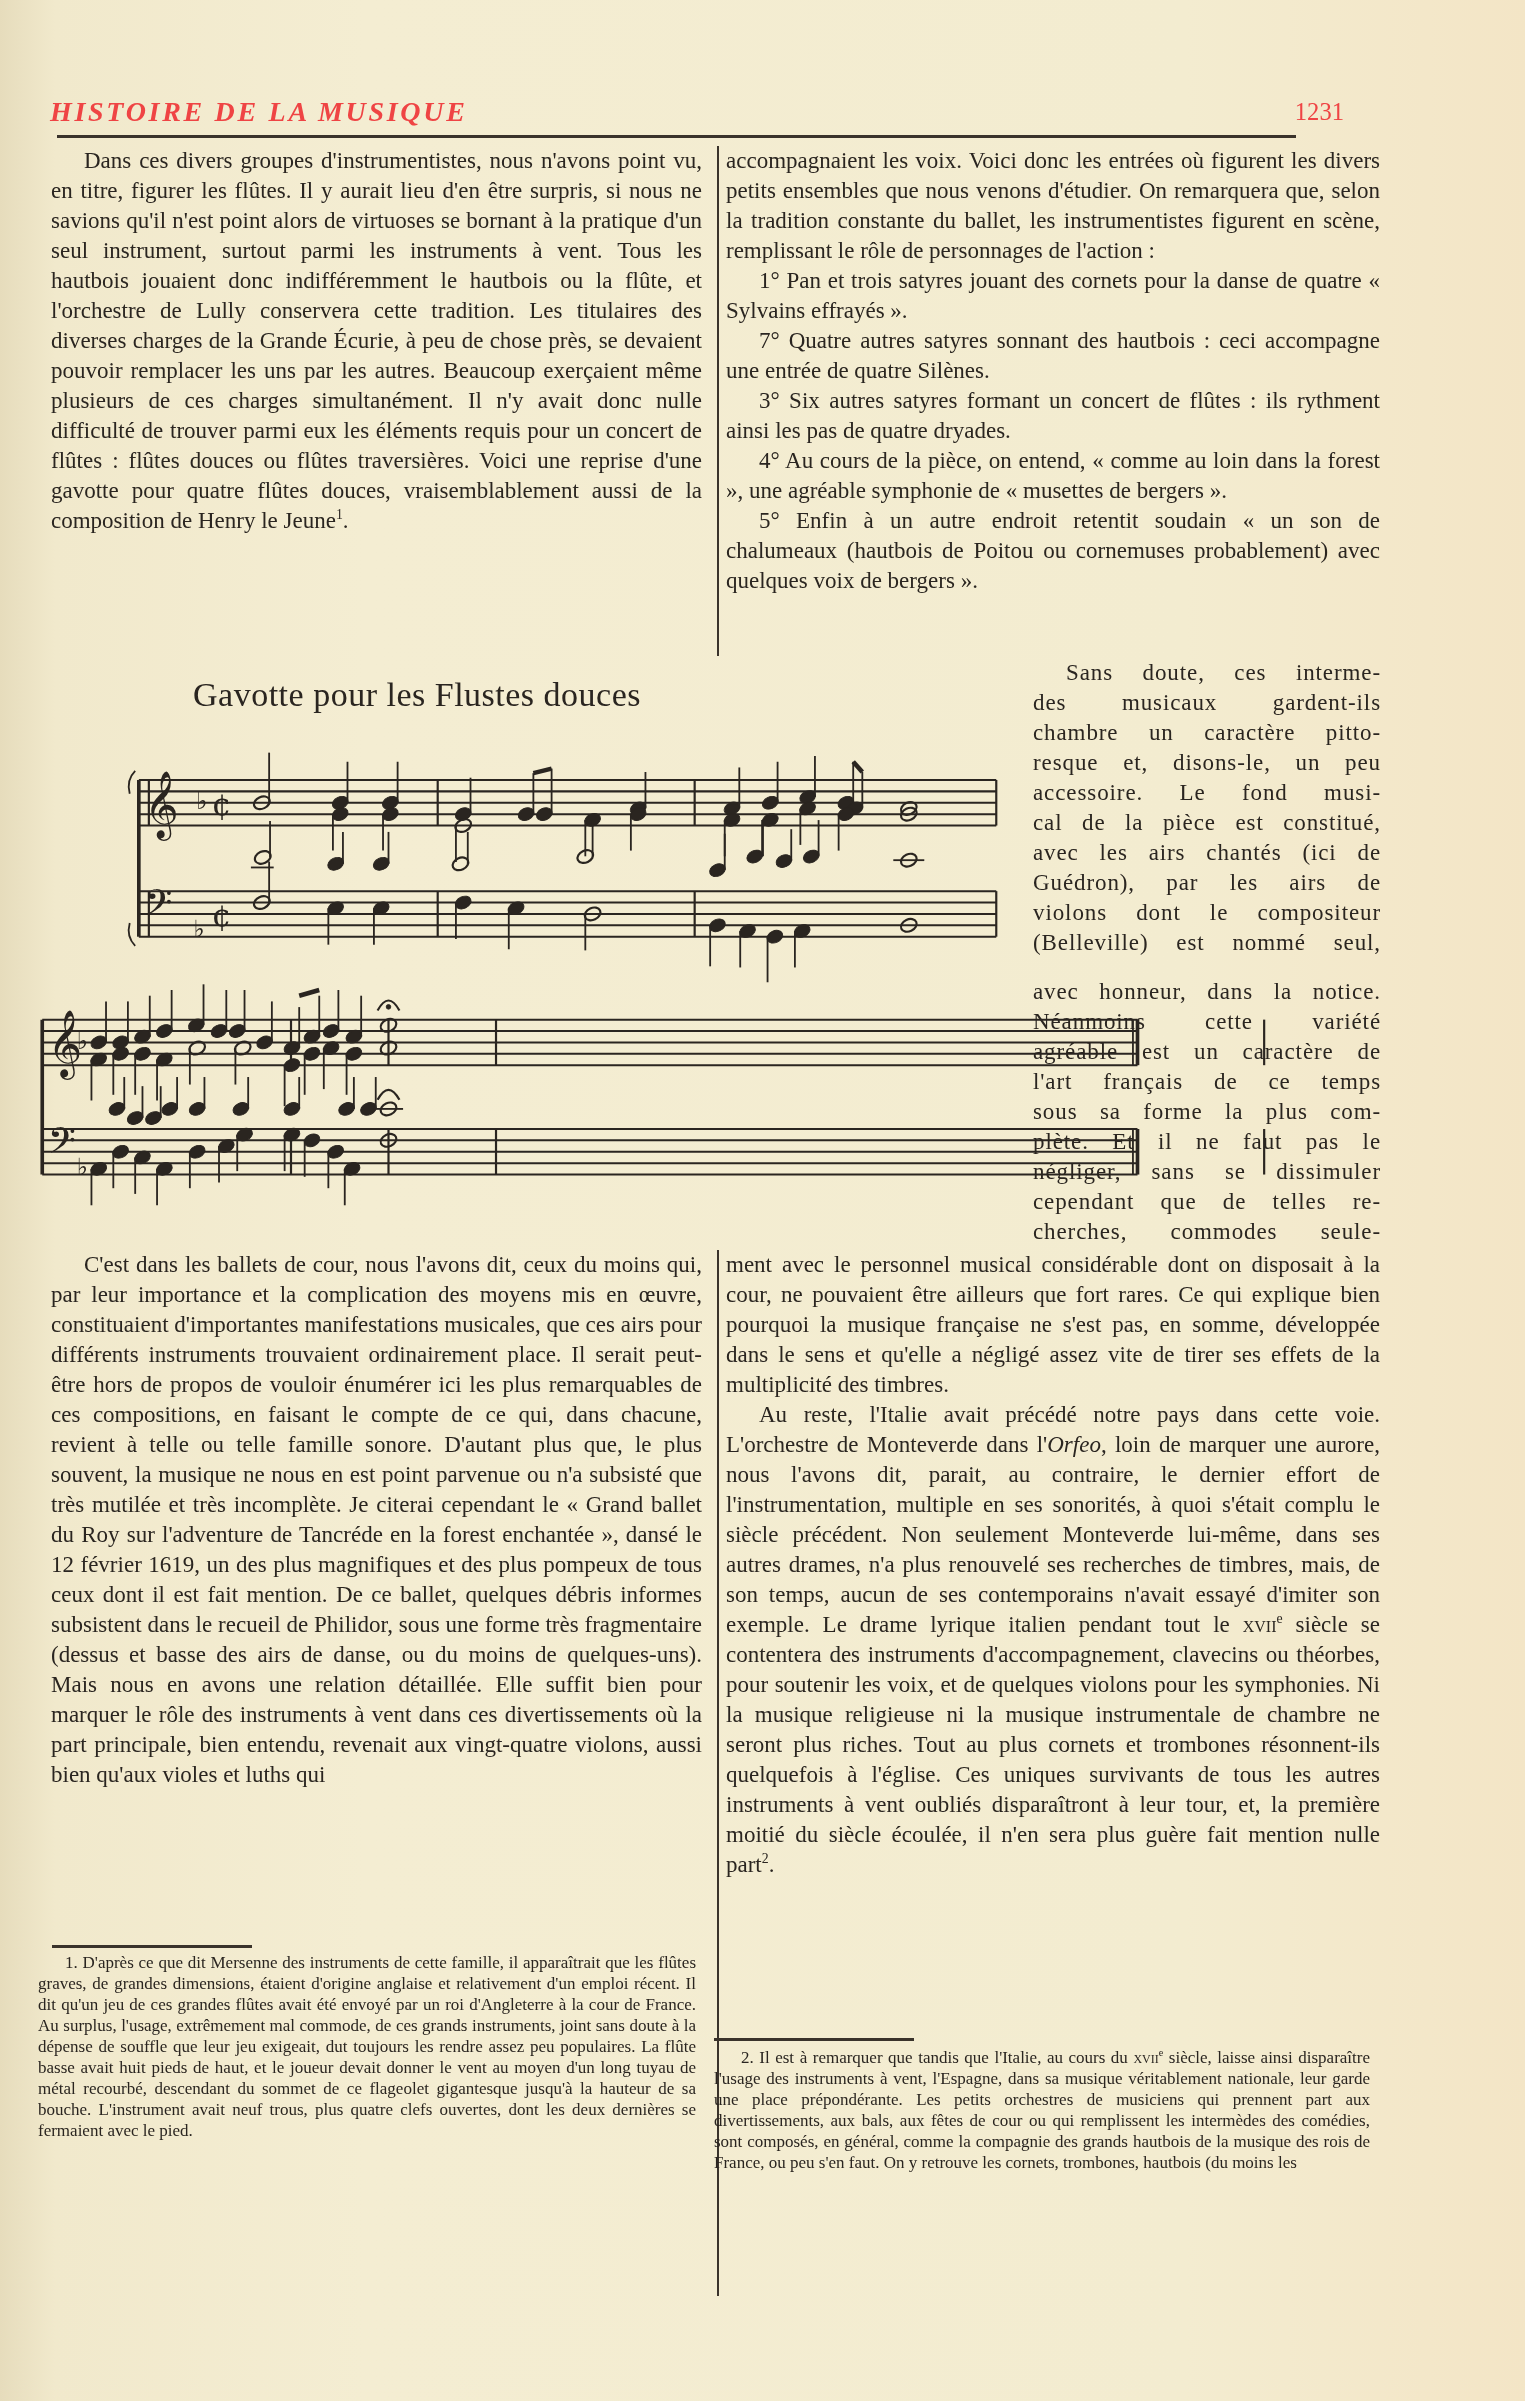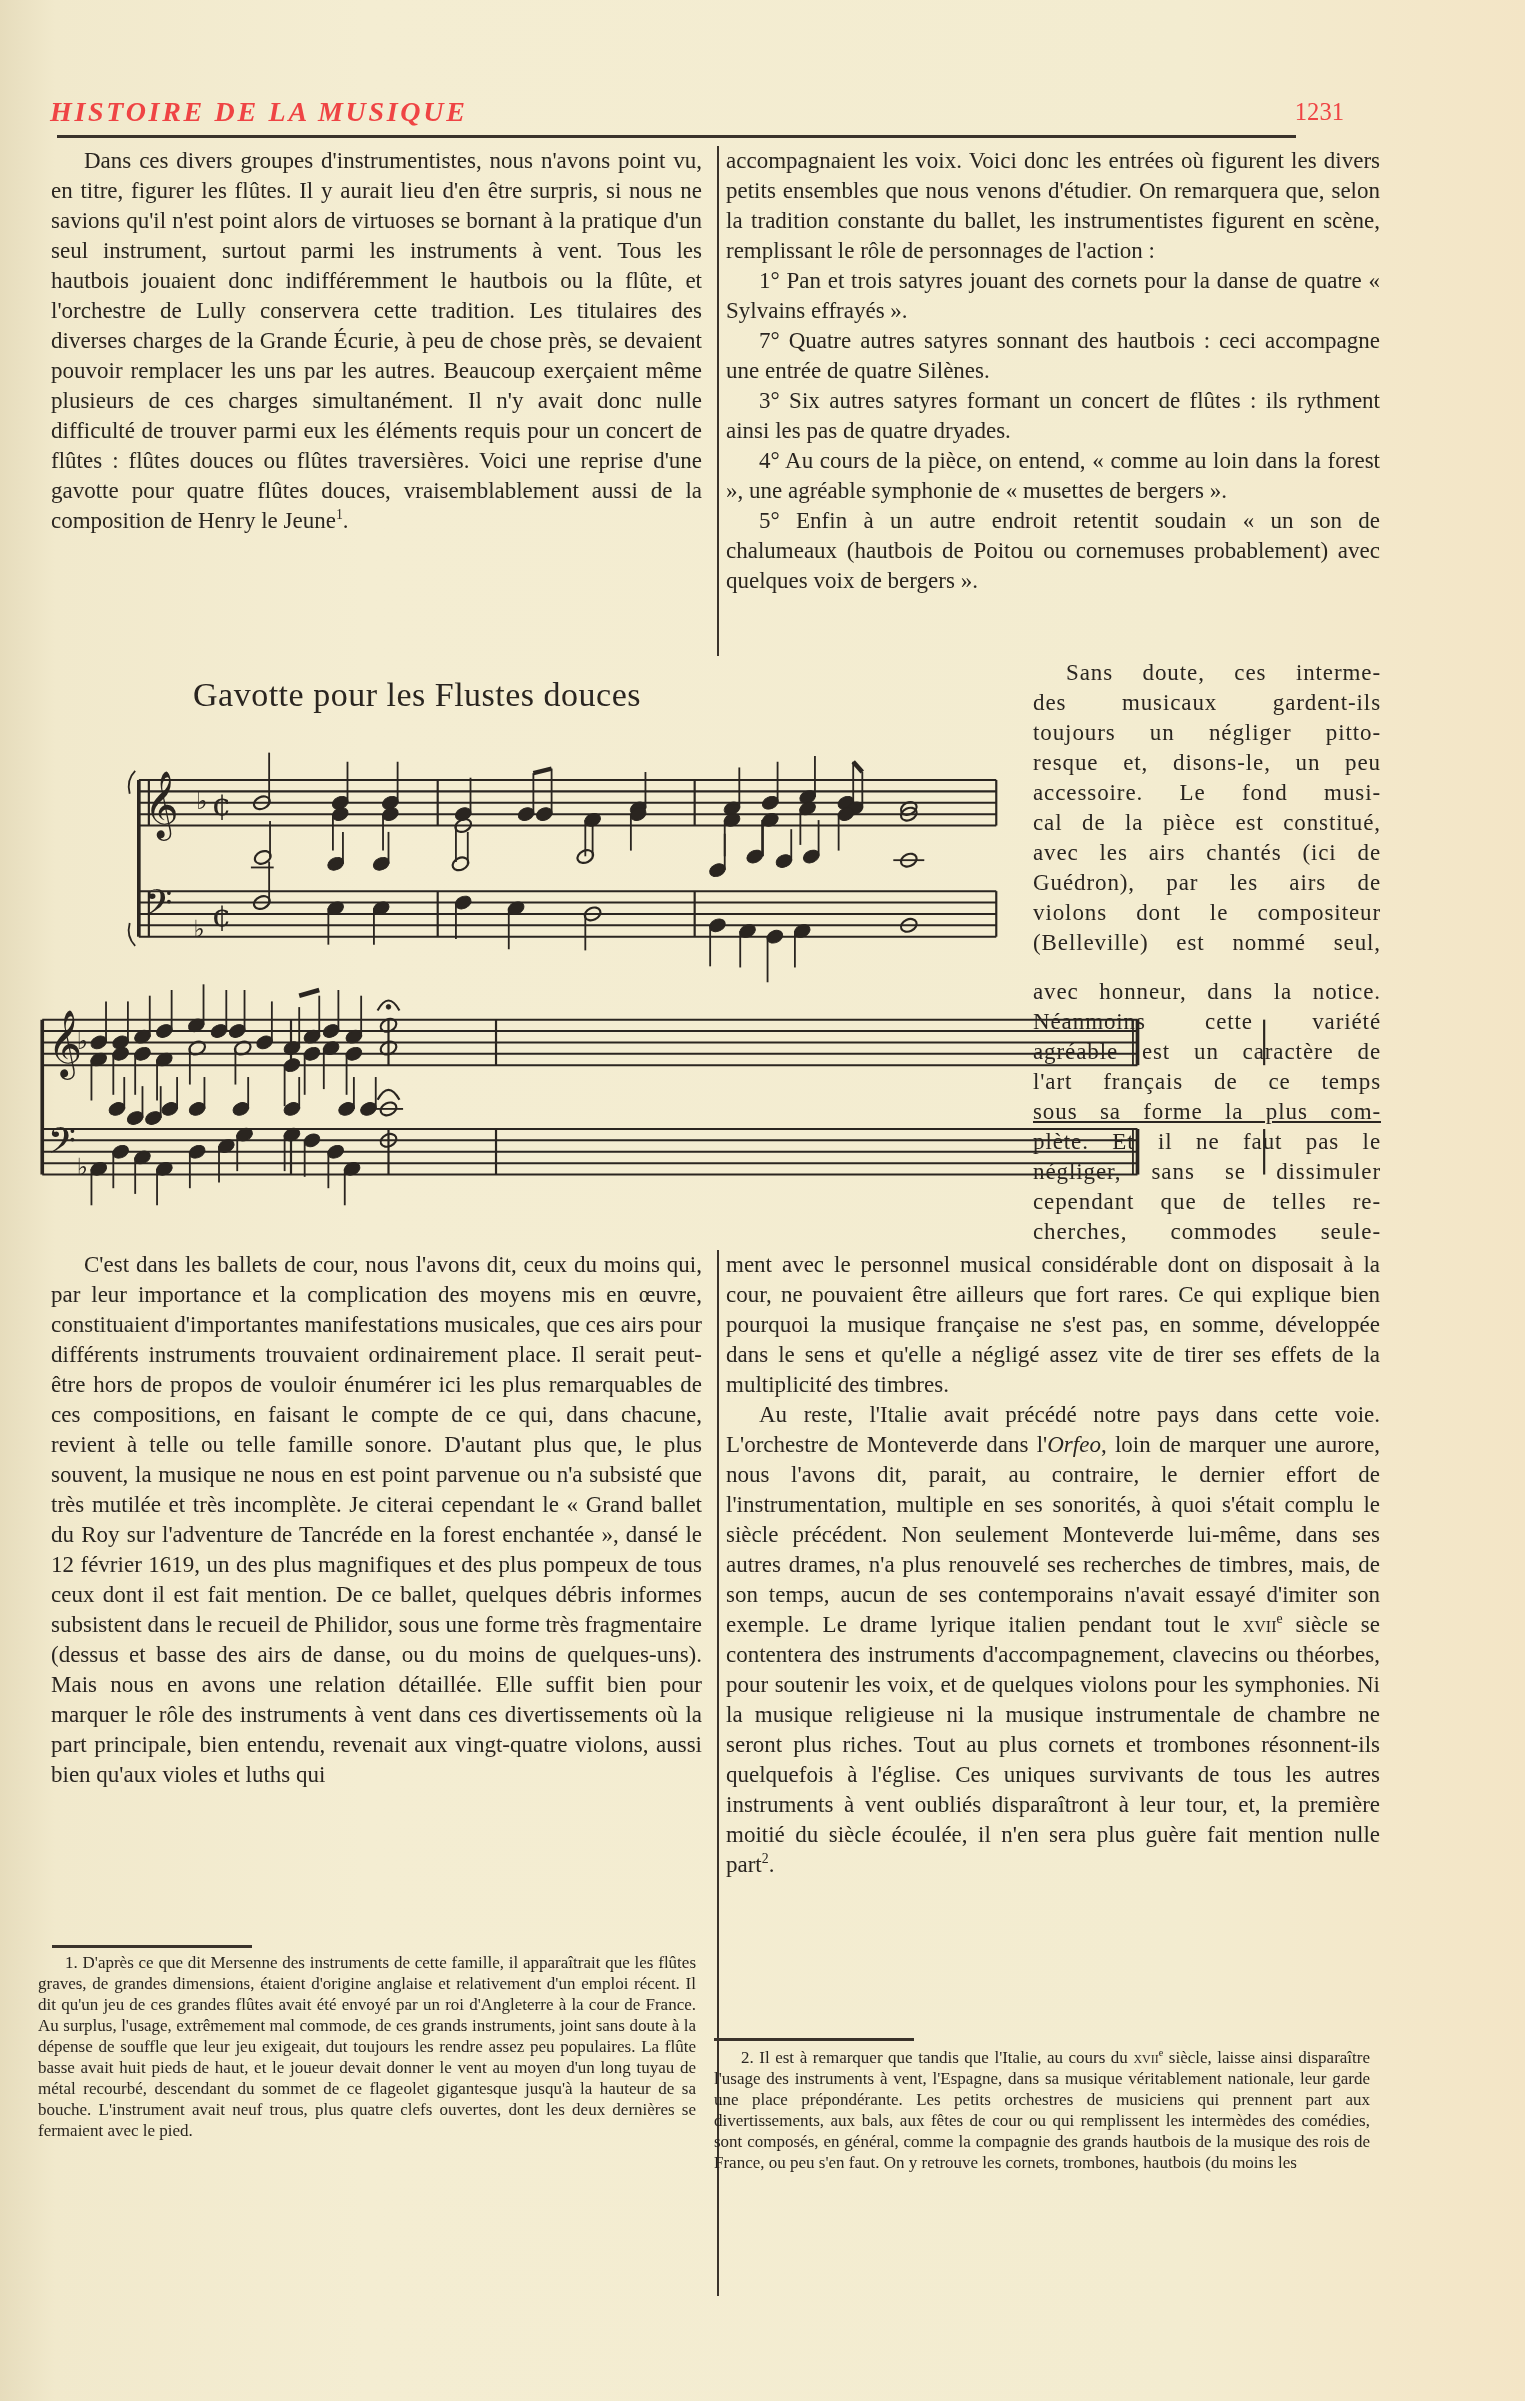--- a/index.html
+++ b/index.html
@@ -302,33 +302,33 @@
       <line x1="360" y1="1264" x2="360" y2="1304" stroke-width="2"></line>
       <ellipse cx="386" cy="1282.75" rx="9" ry="6.5" transform="rotate(-25 386 1282.75)" fill="#2a2520" stroke-width="1"></ellipse>
       <line x1="378" y1="1282.75" x2="378" y2="1322.75" stroke-width="2"></line>
       <ellipse cx="426" cy="1251.5" rx="9" ry="6.5" transform="rotate(-25 426 1251.5)" fill="none" stroke-width="2.4"></ellipse>
     </g>
 </svg>
 
 <div class="wrap-text" id="wrap" style="top:658px;">
     <div style="text-align: justify; text-align-last: justify; height: 30px; text-indent: 33px;">Sans doute, ces interme-</div>
     <div style="text-align: justify; text-align-last: justify; height: 30px;">des musicaux gardent-ils</div>
-    <div style="text-align: justify; text-align-last: justify; height: 30px;">toujours un négliger pitto-</div>
+    <div style="text-align: justify; text-align-last: justify; height: 30px;">chambre un caractère pitto-</div>
     <div style="text-align: justify; text-align-last: justify; height: 30px;">resque et, disons-le, un peu</div>
     <div style="text-align: justify; text-align-last: justify; height: 30px;">accessoire. Le fond musi-</div>
     <div style="text-align: justify; text-align-last: justify; height: 30px;">cal de la pièce est constitué,</div>
     <div style="text-align: justify; text-align-last: justify; height: 30px;">avec les airs chantés (ici de</div>
     <div style="text-align: justify; text-align-last: justify; height: 30px;">Guédron), par les airs de</div>
     <div style="text-align: justify; text-align-last: justify; height: 30px;">violons dont le compositeur</div>
     <div style="text-align: justify; text-align-last: justify; height: 30px;">(Belleville) est nommé seul,</div>
     <div style="text-align: justify; text-align-last: justify; height: 30px; margin-top: 19px;">avec honneur, dans la notice.</div>
     <div style="text-align: justify; text-align-last: justify; height: 30px;">Néanmoins cette variété</div>
     <div style="text-align: justify; text-align-last: justify; height: 30px;">agréable est un caractère de</div>
     <div style="text-align: justify; text-align-last: justify; height: 30px;">l'art français de ce temps</div>
-    <div style="text-align: justify; text-align-last: justify; height: 30px; text-decoration: underline;">sous sa forme la plus com-</div>
+    <div style="text-align: justify; text-align-last: justify; height: 30px;">sous sa forme la plus com-</div>
     <div style="text-align: justify; text-align-last: justify; height: 30px;">plète. Et il ne faut pas le</div>
     <div style="text-align: justify; text-align-last: justify; height: 30px;">négliger, sans se dissimuler</div>
     <div style="text-align: justify; text-align-last: justify; height: 30px;">cependant que de telles re-</div>
     <div style="text-align: justify; text-align-last: justify; height: 30px;">cherches, commodes seule-</div>
   </div>
 
 <div class="col colLeft" style="top:1250px;">
   <p class="indent">C'est dans les ballets de cour, nous l'avons dit, ceux du moins qui, par leur importance et la complication des moyens mis en œuvre, constituaient d'importantes manifestations musicales, que ces airs pour différents instruments trouvaient ordinairement place. Il serait peut-être hors de propos de vouloir énumérer ici les plus remarquables de ces compositions, en faisant le compte de ce qui, dans chacune, revient à telle ou telle famille sonore. D'autant plus que, le plus souvent, la musique ne nous en est point parvenue ou n'a subsisté que très mutilée et très incomplète. Je citerai cependant le « Grand ballet du Roy sur l'adventure de Tancréde en la forest enchantée », dansé le 12 février 1619, un des plus magnifiques et des plus pompeux de tous ceux dont il est fait mention. De ce ballet, quelques débris informes subsistent dans le recueil de Philidor, sous une forme très fragmentaire (dessus et basse des airs de danse, ou du moins de quelques-uns). Mais nous en avons une relation détaillée. Elle suffit bien pour marquer le rôle des instruments à vent dans ces divertissements où la part principale, bien entendu, revenait aux vingt-quatre violons, aussi bien qu'aux violes et luths qui</p>
 </div>
 

